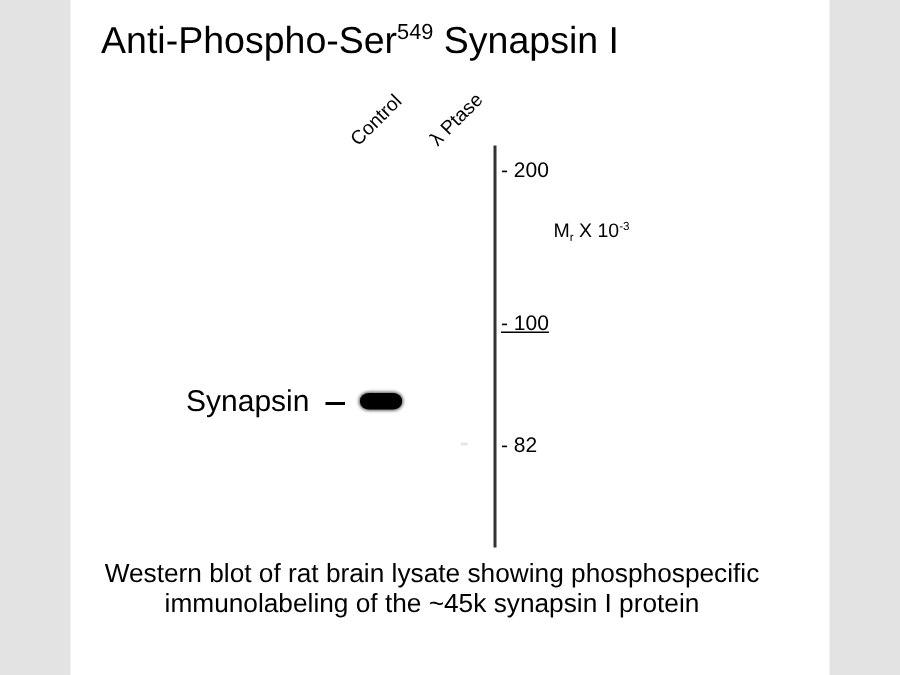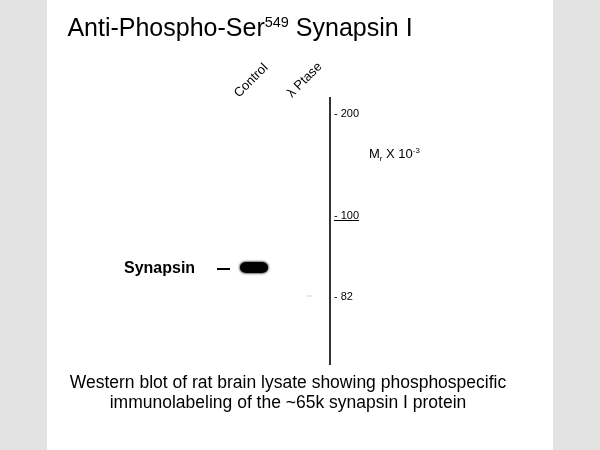--- a/index.html
+++ b/index.html
@@ -21,33 +21,32 @@
     .lane-label {
       position: absolute; font-size: 13px; line-height: 14px;
       transform-origin: left bottom; transform: rotate(-45deg);
       white-space: nowrap;
     }
     .axis-line {
       position: absolute; left: 329px; top: 97px; width: 2px; height: 268px;
       background: #333;
     }
     .marker {
-      position: absolute; left: 334px; font-size: 11px; line-height: 14px;
+      position: absolute; left: 334px; font-size: 14px; line-height: 14px;
       white-space: nowrap;
     }
     .mr-label {
       position: absolute; left: 369px; top: 147px; font-size: 13px; line-height: 14px;
       white-space: nowrap;
     }
     .mr-label sub { font-size: 0.6em; vertical-align: -0.35em; line-height: 0; }
     .mr-label sup { font-size: 0.6em; }
     .protein-label {
-      position: absolute; left: 124px; top: 259px; font-size: 16px; line-height: 18px;
+      position: absolute; left: 124px; top: 259px; font-size: 20px; line-height: 18px;
       white-space: nowrap;
-      font-weight: bold;
     }
     .protein-dash {
       position: absolute; left: 217px; top: 268px; width: 13px; height: 2px; background: #000;
     }
     .band {
       position: absolute; left: 240px; top: 262px; width: 28px; height: 11px;
       background: #000; border-radius: 6px/5px;
       box-shadow: 0 0 2px 1px rgba(0,0,0,0.55);
     }
     .faint-spot {
@@ -80,14 +79,14 @@
   <span>M</span><sub>r</sub><span> X 10</span><sup>-3</sup>
 </div>
 
 <div class="protein-label">Synapsin</div>
 <div class="protein-dash"></div>
 <div class="band"></div>
 <div class="faint-spot"></div>
 
 <div class="caption">
   <div>Western blot of rat brain lysate showing phosphospecific</div>
-  <div>immunolabeling of the ~65k synapsin I protein</div>
+  <div>immunolabeling of the ~45k synapsin I protein</div>
 </div>
 
 </body></html>

